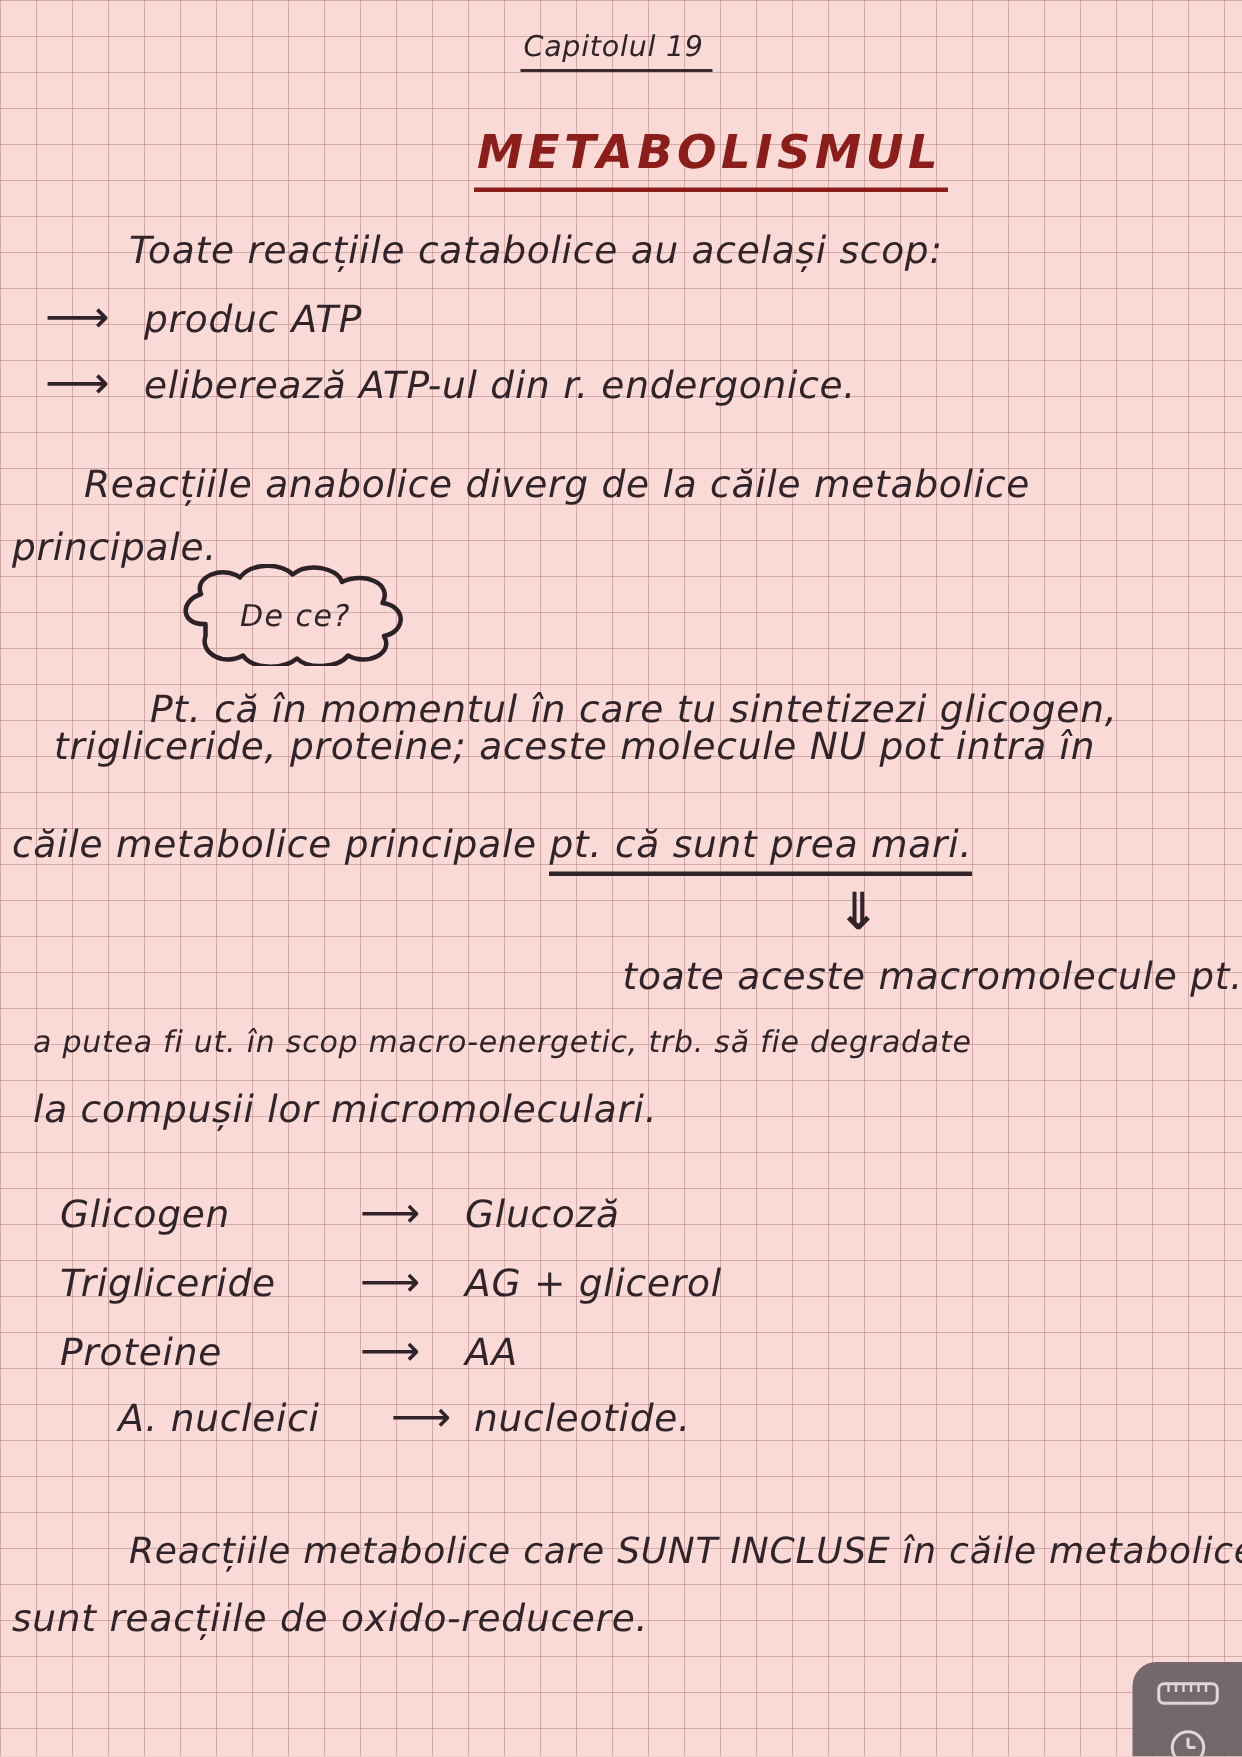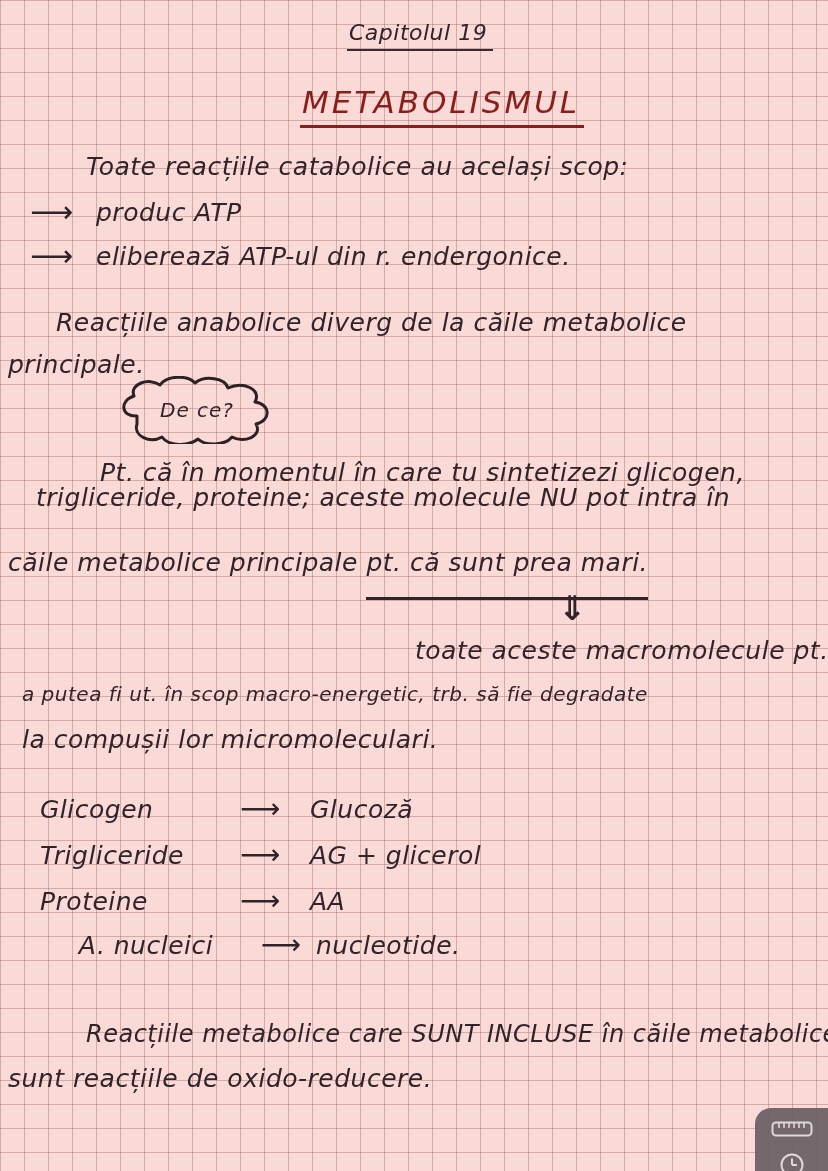--- a/index.html
+++ b/index.html
@@ -17,35 +17,36 @@
   .hw{
     position:absolute;
     font-style:italic;
     color:#30232a;
     font-size:25px;
     letter-spacing:0.5px;
     white-space:nowrap;
     line-height:1.2;
   }
   .chapter{
-    font-size:22px;
+    font-size:19px;
     border-bottom:2px solid #3a2b30;
     padding:0 6px 3px 2px;
   }
   .title{
     font-size:31px;
-    font-weight:normal;
+    font-weight:bold;
     color:#8b1e1a;
     letter-spacing:3px;
     border-bottom:3px solid #8b1e1a;
     padding:0 4px 4px 2px;
+    margin-left:16px;
   }
   .arrow-glyph{font-size:30px;font-style:normal;}
   .big-down-arrow{font-size:34px;font-weight:bold;font-style:normal;}
-  .uline{border-bottom:3px solid #30232a;padding-bottom:20px;}
+  .uline{border-bottom:3px solid #30232a;padding-bottom:4px;}
   .cloud-wrap{position:absolute;}
   .cloud-text{
     position:absolute;left:0;top:0;width:100%;height:100%;
     display:flex;align-items:center;justify-content:center;
     font-style:italic;font-size:20px;color:#30232a;letter-spacing:1px;
   }
   .conv-row{display:flex;align-items:baseline;}
   .conv-from{display:inline-block;width:200px;}
   .conv-arrow{display:inline-block;width:70px;font-style:normal;font-size:28px;}
   .toolbar{

